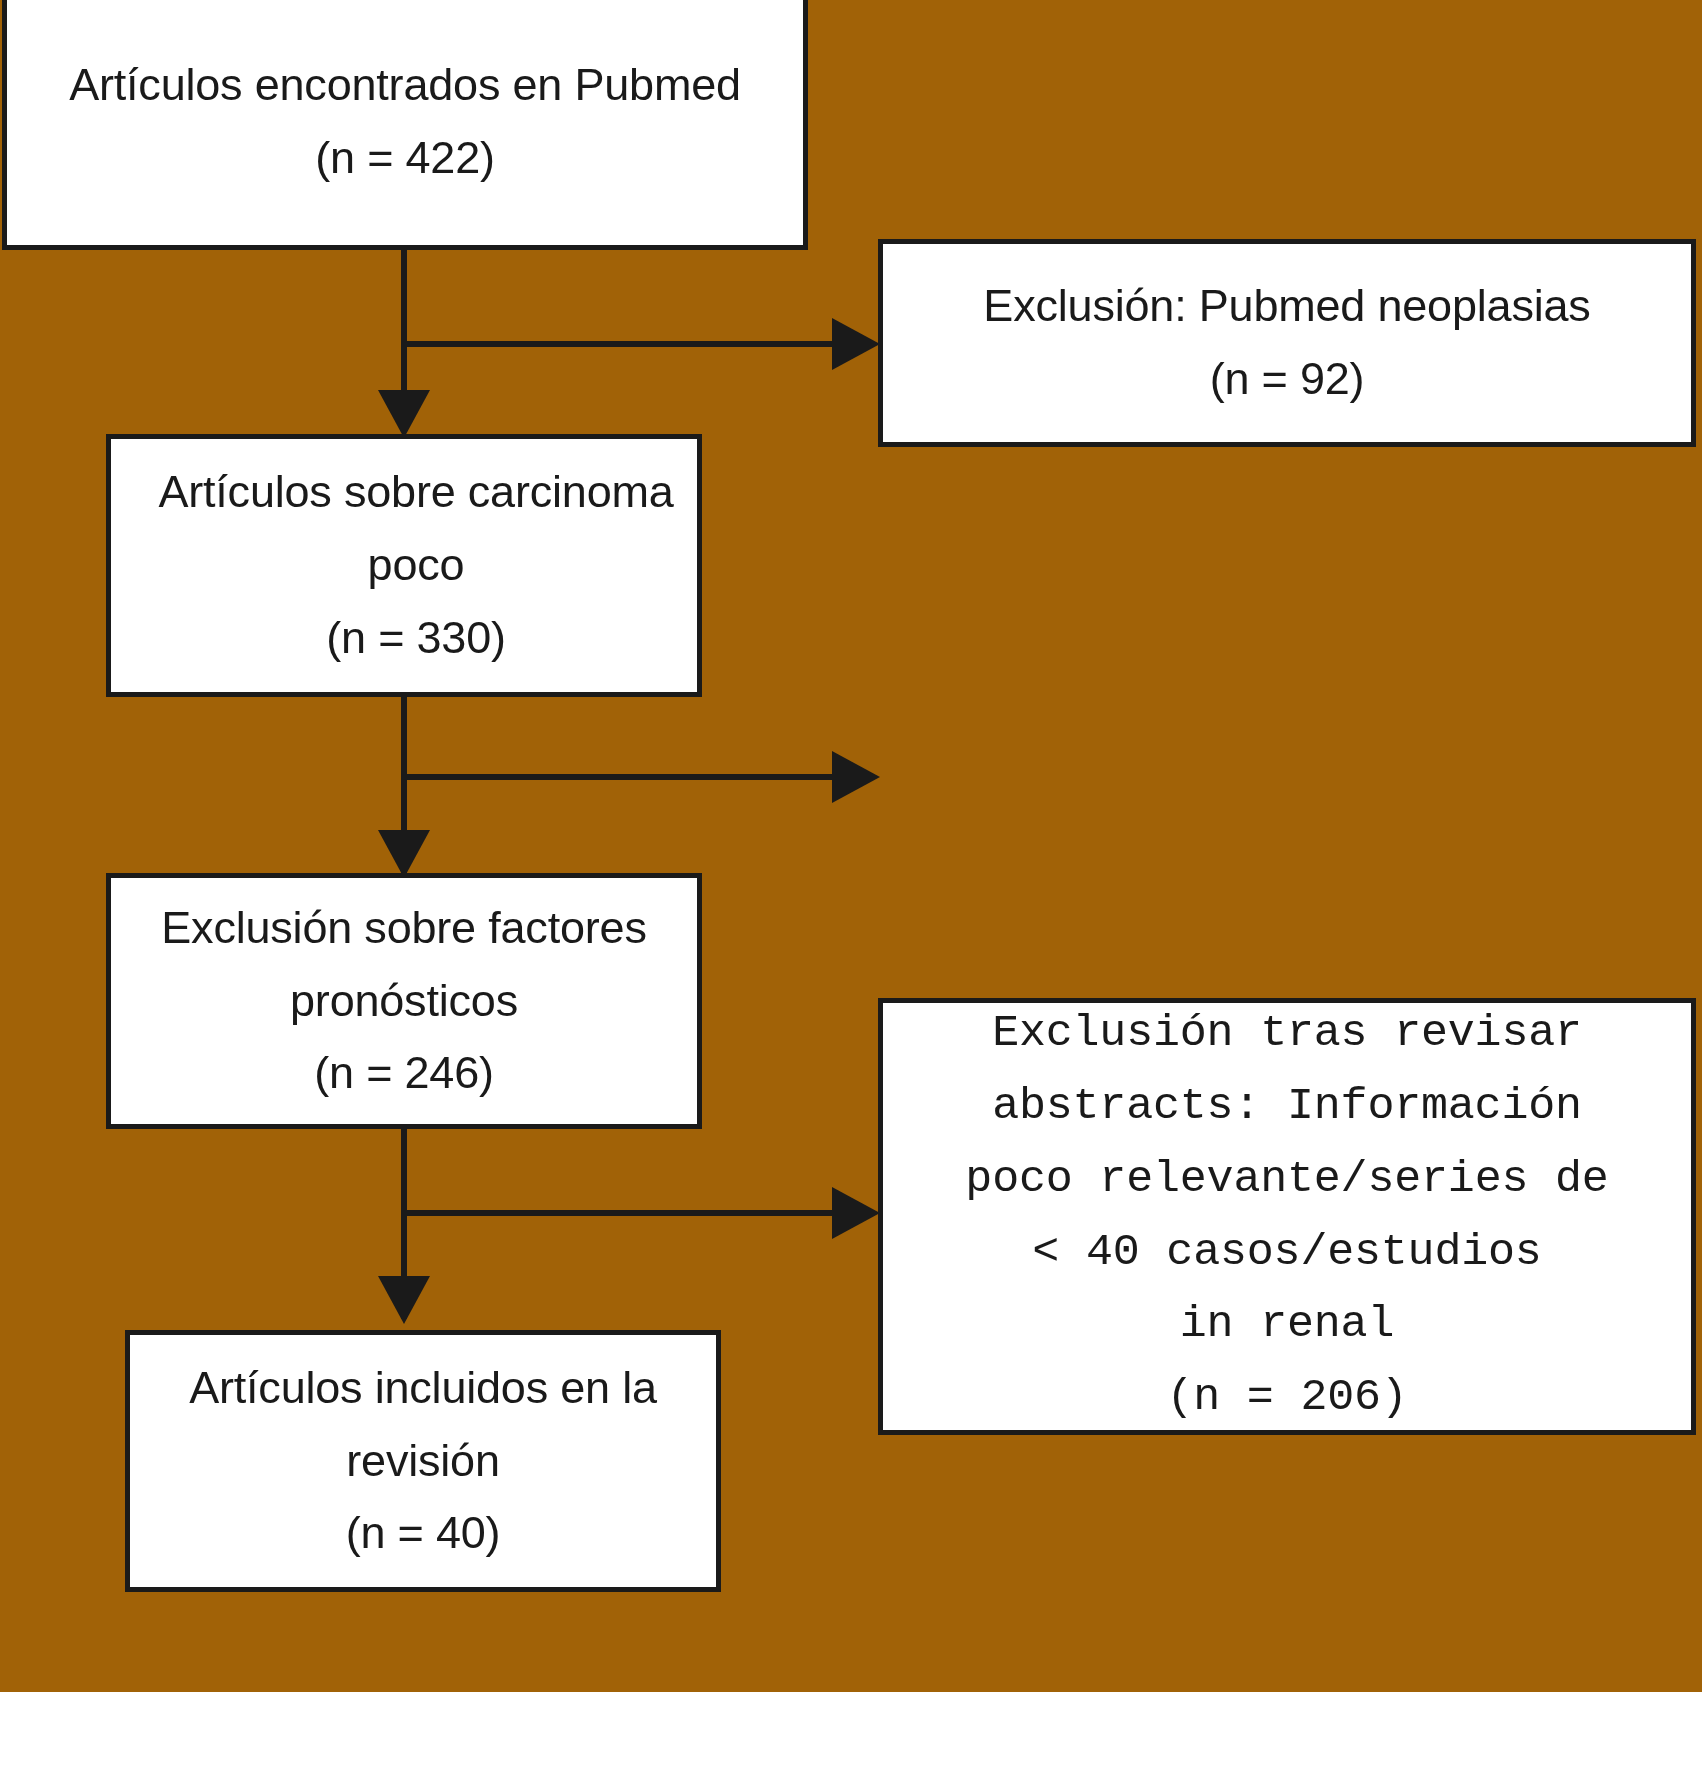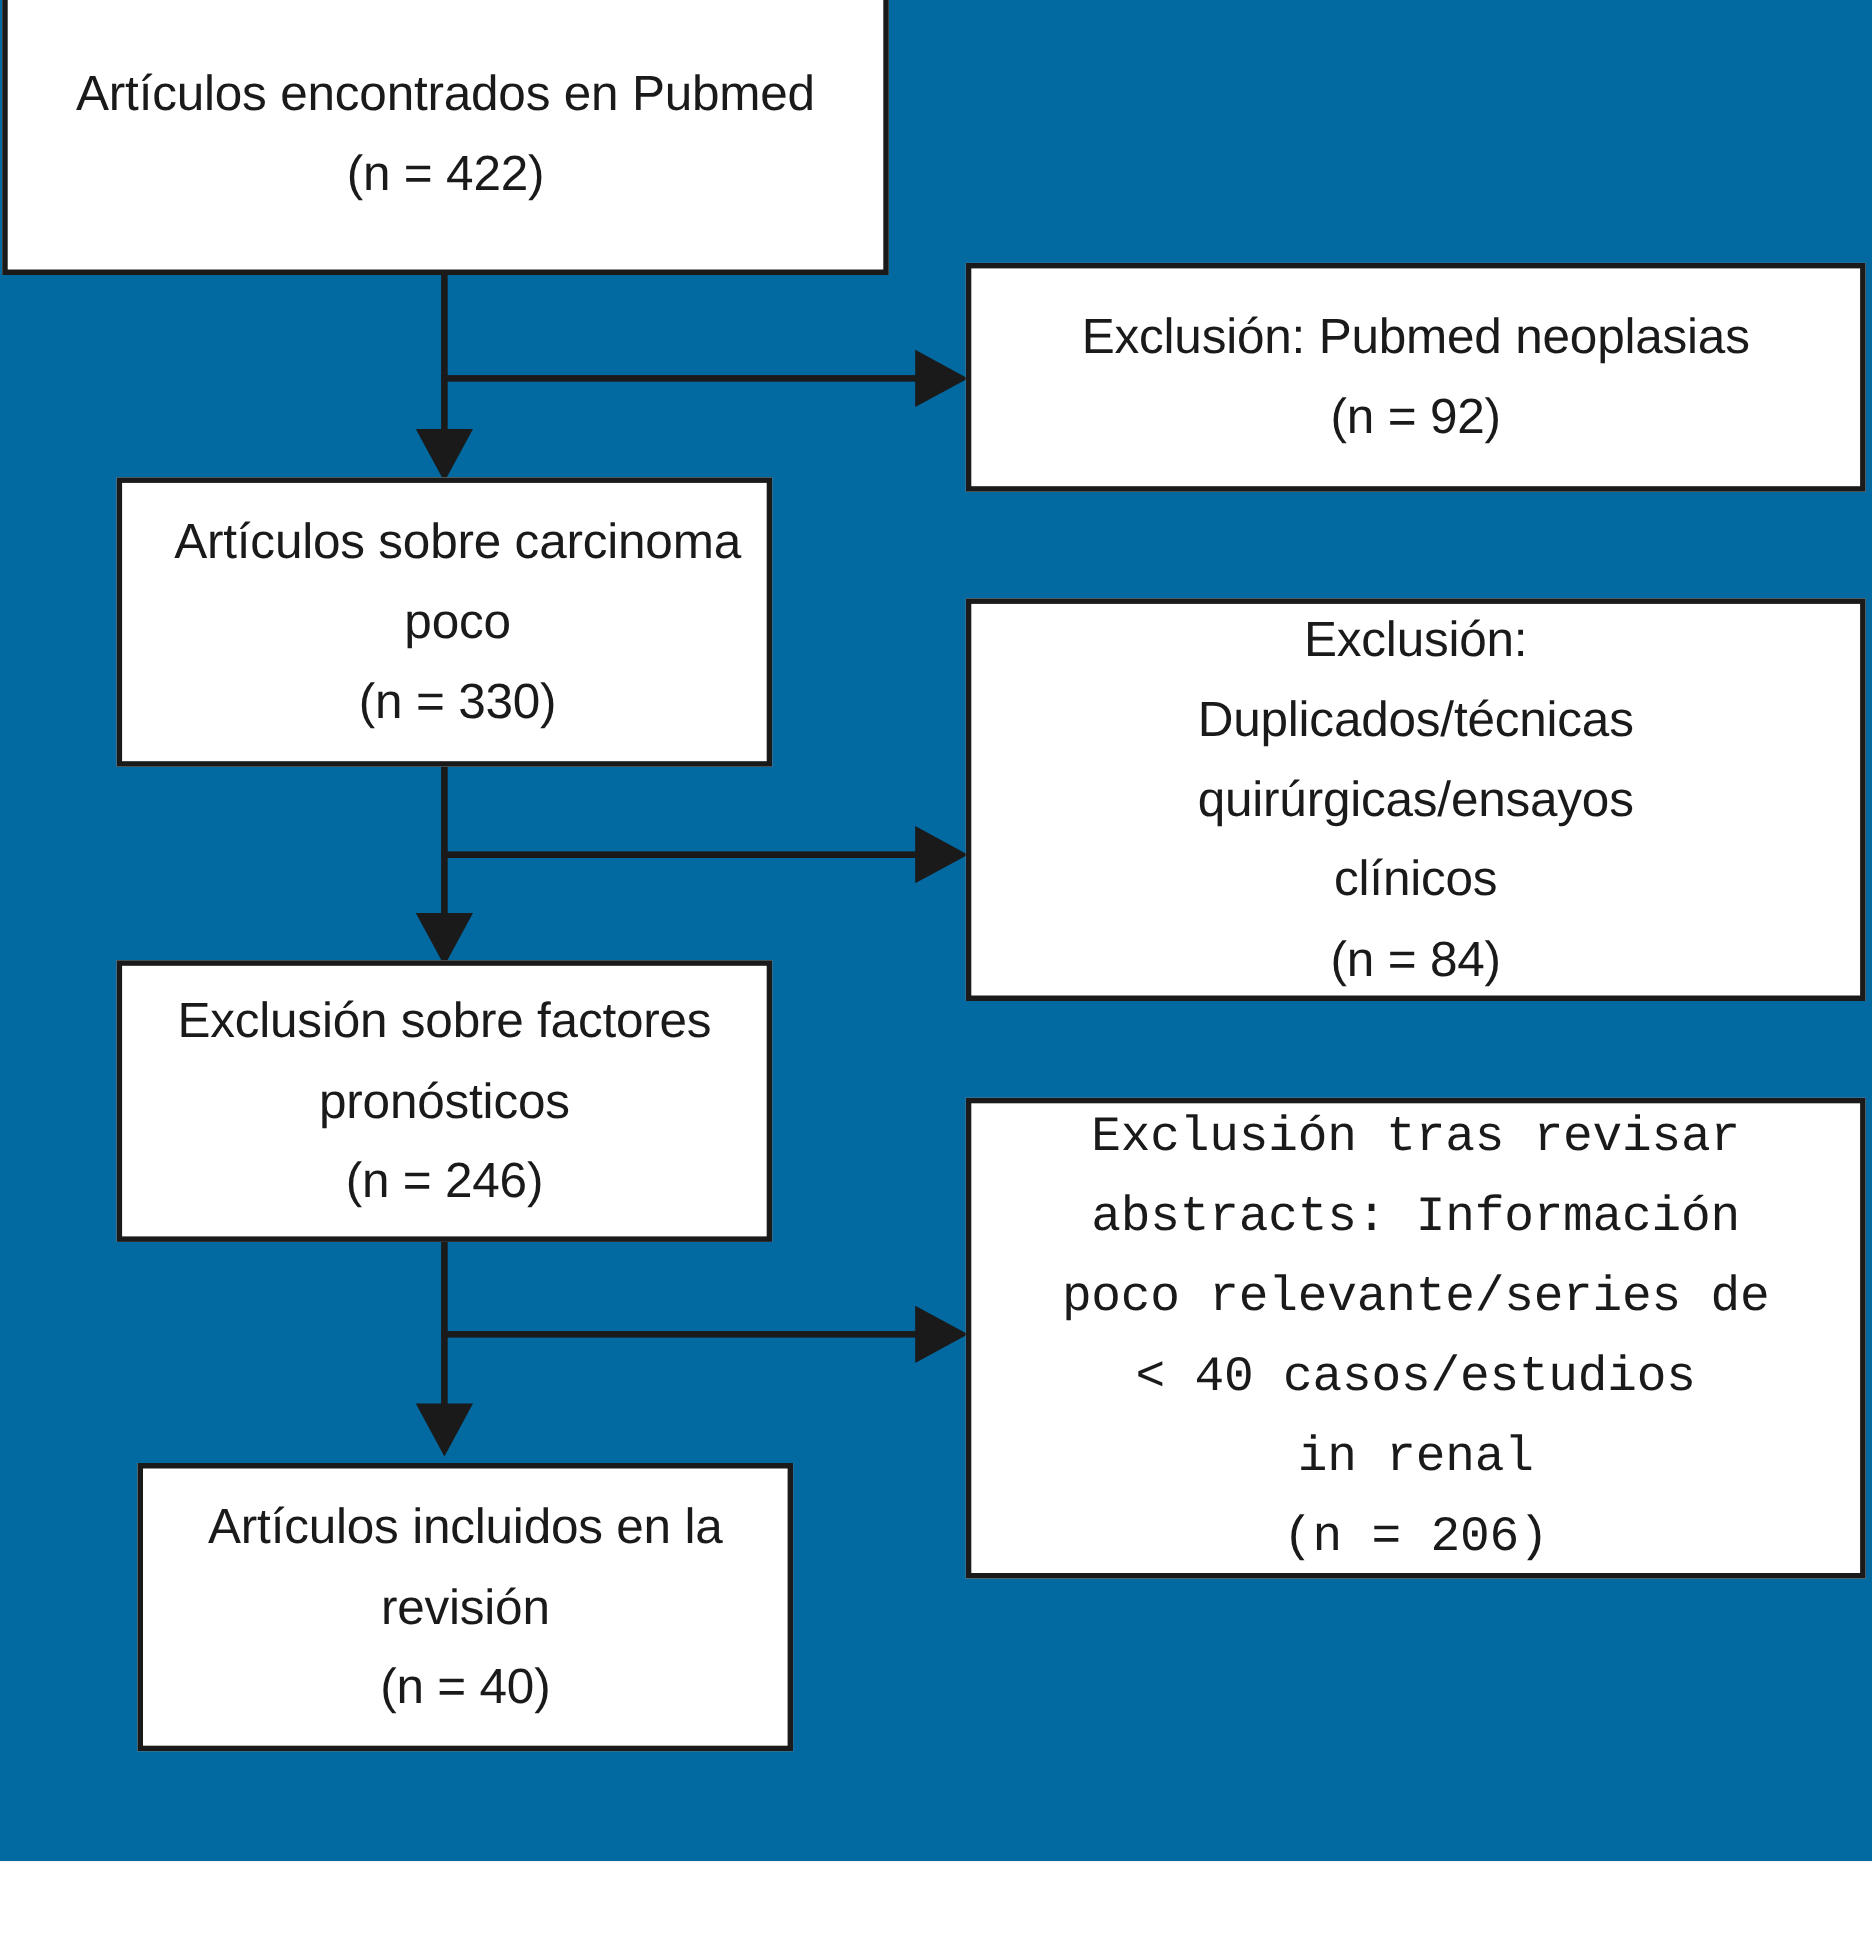--- a/index.html
+++ b/index.html
@@ -9,21 +9,21 @@
     background: #ffffff;
   }
   body {
     font-family: "Liberation Sans", sans-serif;
     color: #1a1a1a;
   }
   #canvas {
     position: relative;
     width: 1702px;
     height: 1692px;
-    background: #0369a1;
+    background: #a16207;
     overflow: hidden;
   }
   .box {
     position: absolute;
     box-sizing: border-box;
     border: 5px solid #1a1a1a;
     background: #ffffff;
     display: flex;
     flex-direction: column;
     align-items: center;
@@ -126,27 +126,20 @@
     <span class="line">Artículos incluidos en la</span>
     <span class="line">revisión</span>
     <span class="line">(n = 40)</span>
   </div>
 
   <div class="box" id="box-excl-1">
     <span class="line">Exclusión: Pubmed neoplasias</span>
     <span class="line">(n = 92)</span>
   </div>
 
-  <div class="box" id="box-excl-2">
-    <span class="line">Exclusión:</span>
-    <span class="line">Duplicados/técnicas</span>
-    <span class="line">quirúrgicas/ensayos</span>
-    <span class="line">clínicos</span>
-    <span class="line">(n = 84)</span>
-  </div>
 
   <div class="box" id="box-excl-3">
     <span class="line">Exclusión tras revisar</span>
     <span class="line">abstracts: Información</span>
     <span class="line">poco relevante/series de</span>
     <span class="line">&lt; 40 casos/estudios</span>
     <span class="line">in renal</span>
     <span class="line">(n = 206)</span>
   </div>
 

